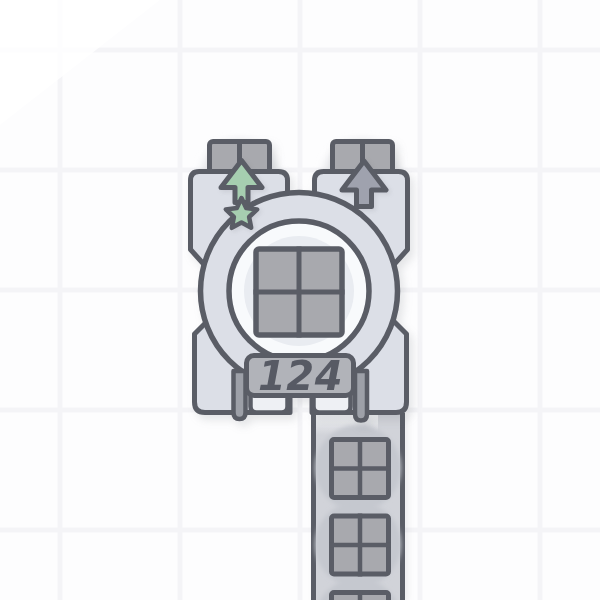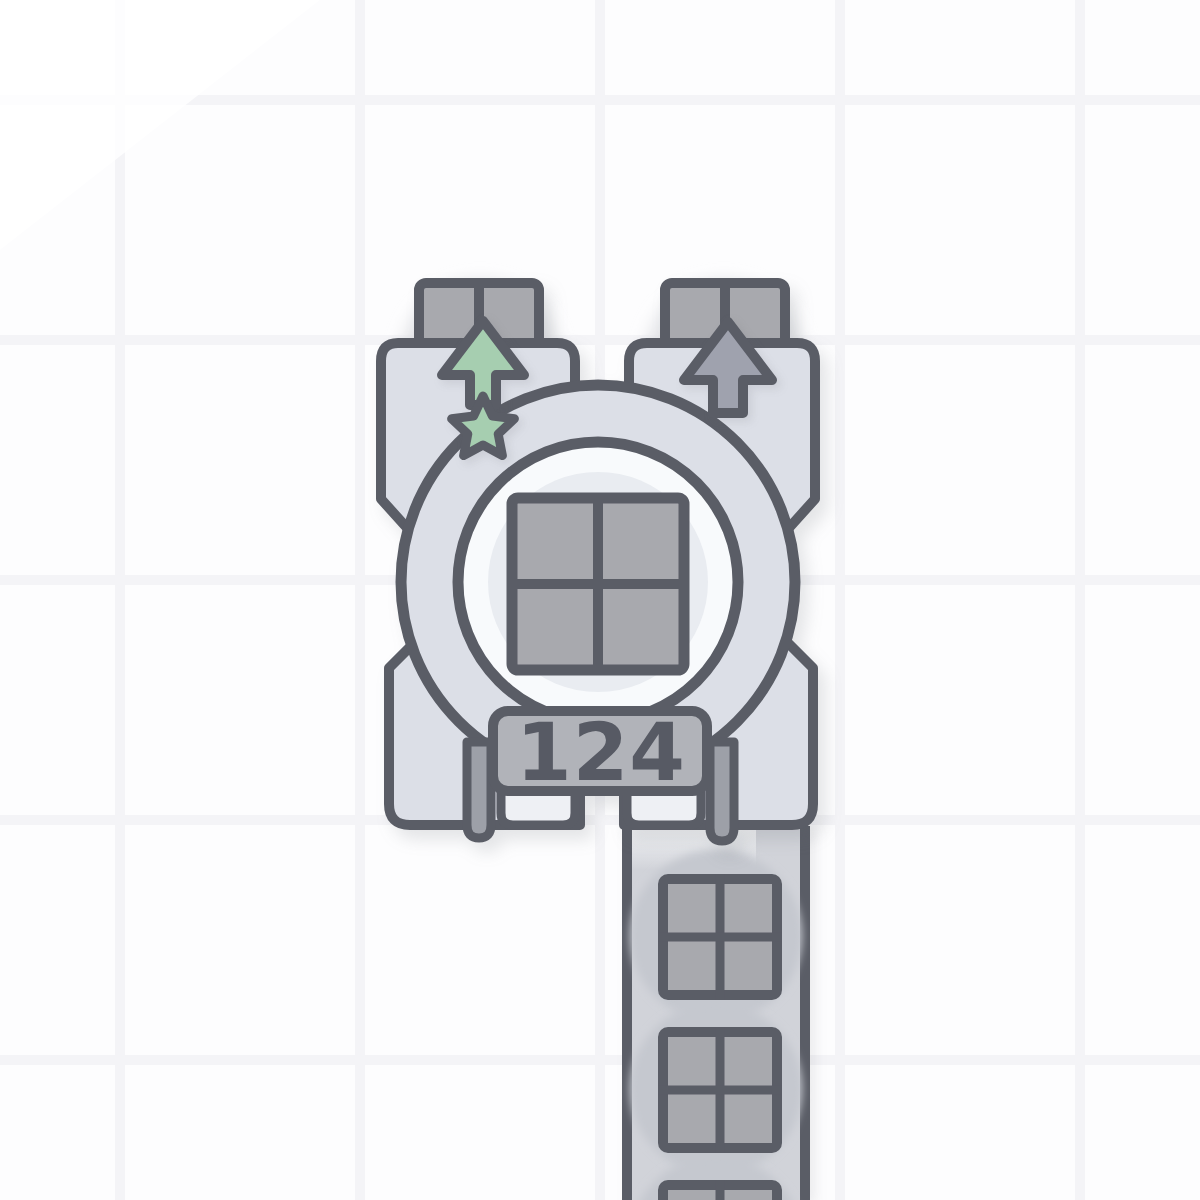--- a/index.html
+++ b/index.html
@@ -4,20 +4,21 @@
 <style>
   html,body{margin:0;padding:0;}
   .stage{
     position:relative;width:600px;height:600px;overflow:hidden;
     background-color:var(--bg,#fdfdfe);
     background-image:
       repeating-linear-gradient(to right, var(--grid-line,#f4f4f7) 0 5px, transparent 5px 120px),
       repeating-linear-gradient(to bottom, var(--grid-line,#f4f4f7) 0 5px, transparent 5px 120px);
     background-position:57.5px 0, 0 47.5px;
     font-family:"DejaVu Sans","Liberation Sans",sans-serif;
+    font-style:italic;
   }
   .corner-light{
     position:absolute;left:0;top:0;width:160px;height:125px;
     background:rgba(255,255,255,0.8);
     clip-path:polygon(0 0,100% 0,0 100%);
   }
   svg{position:absolute;left:0;top:0;}
   .tower-g{filter:drop-shadow(4px 5px 4px rgba(90,93,102,0.15));}
   .track-g{filter:drop-shadow(3px 2px 3px rgba(90,93,102,0.10));}
   .arrows-g{filter:drop-shadow(2px 2px 2px rgba(90,93,102,0.12));}

